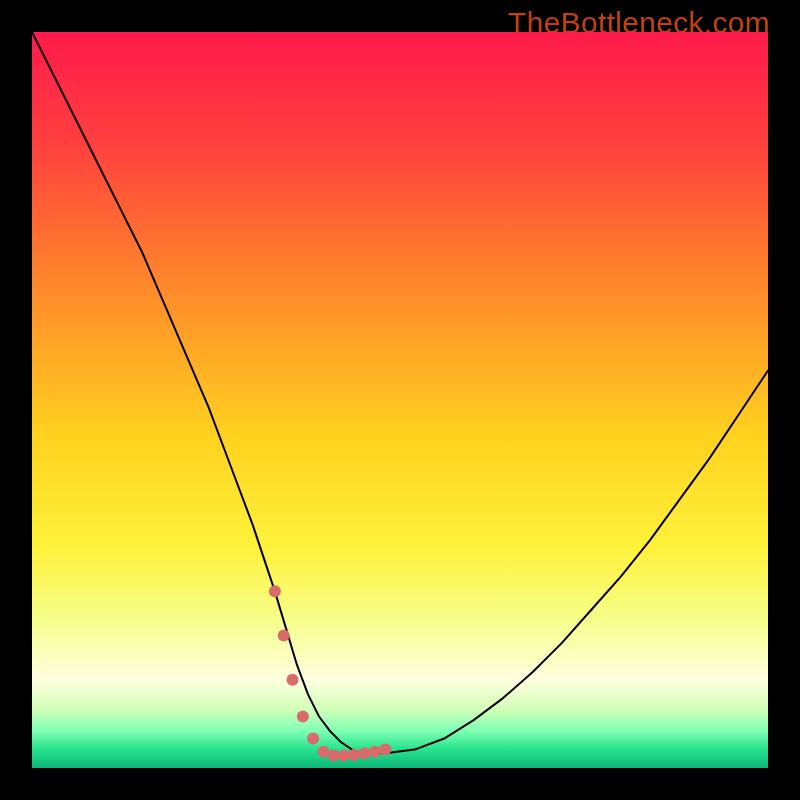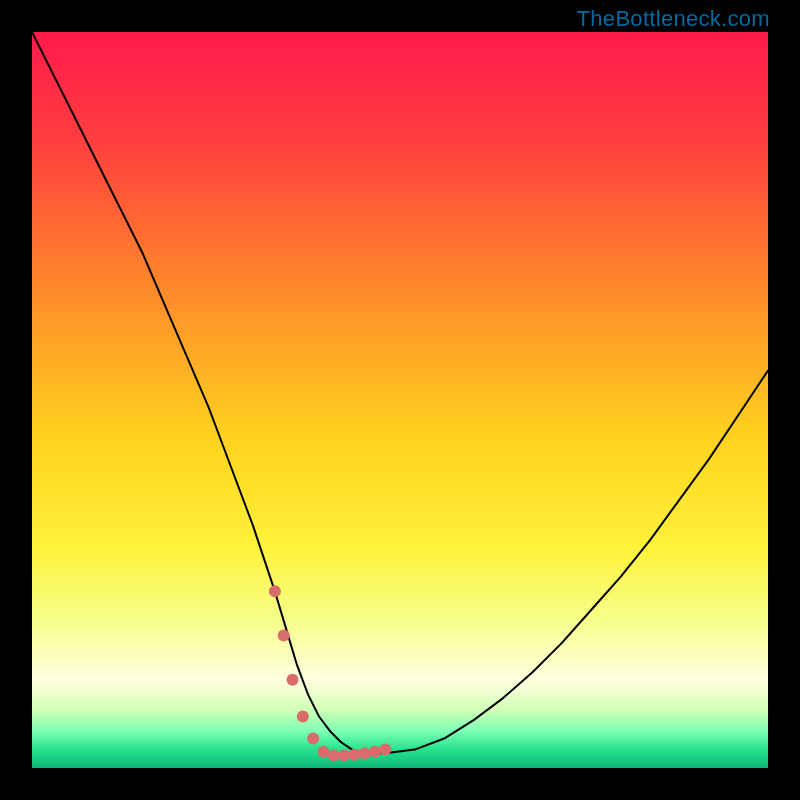--- a/index.html
+++ b/index.html
@@ -24,22 +24,22 @@
     top: 32px;
     left: 32px;
     width: 736px;
     height: 736px;
     overflow: hidden;
   }
   .watermark {
     position: absolute;
     top: 6px;
     right: 30px;
-    color: #0369a1;
-    font-size: 22px;
+    color: #c2410c;
+    font-size: 30px;
     font-weight: 500;
     letter-spacing: 0.3px;
     white-space: nowrap;
   }
   svg {
     display: block;
   }
 </style>
 </head>
 <body>

